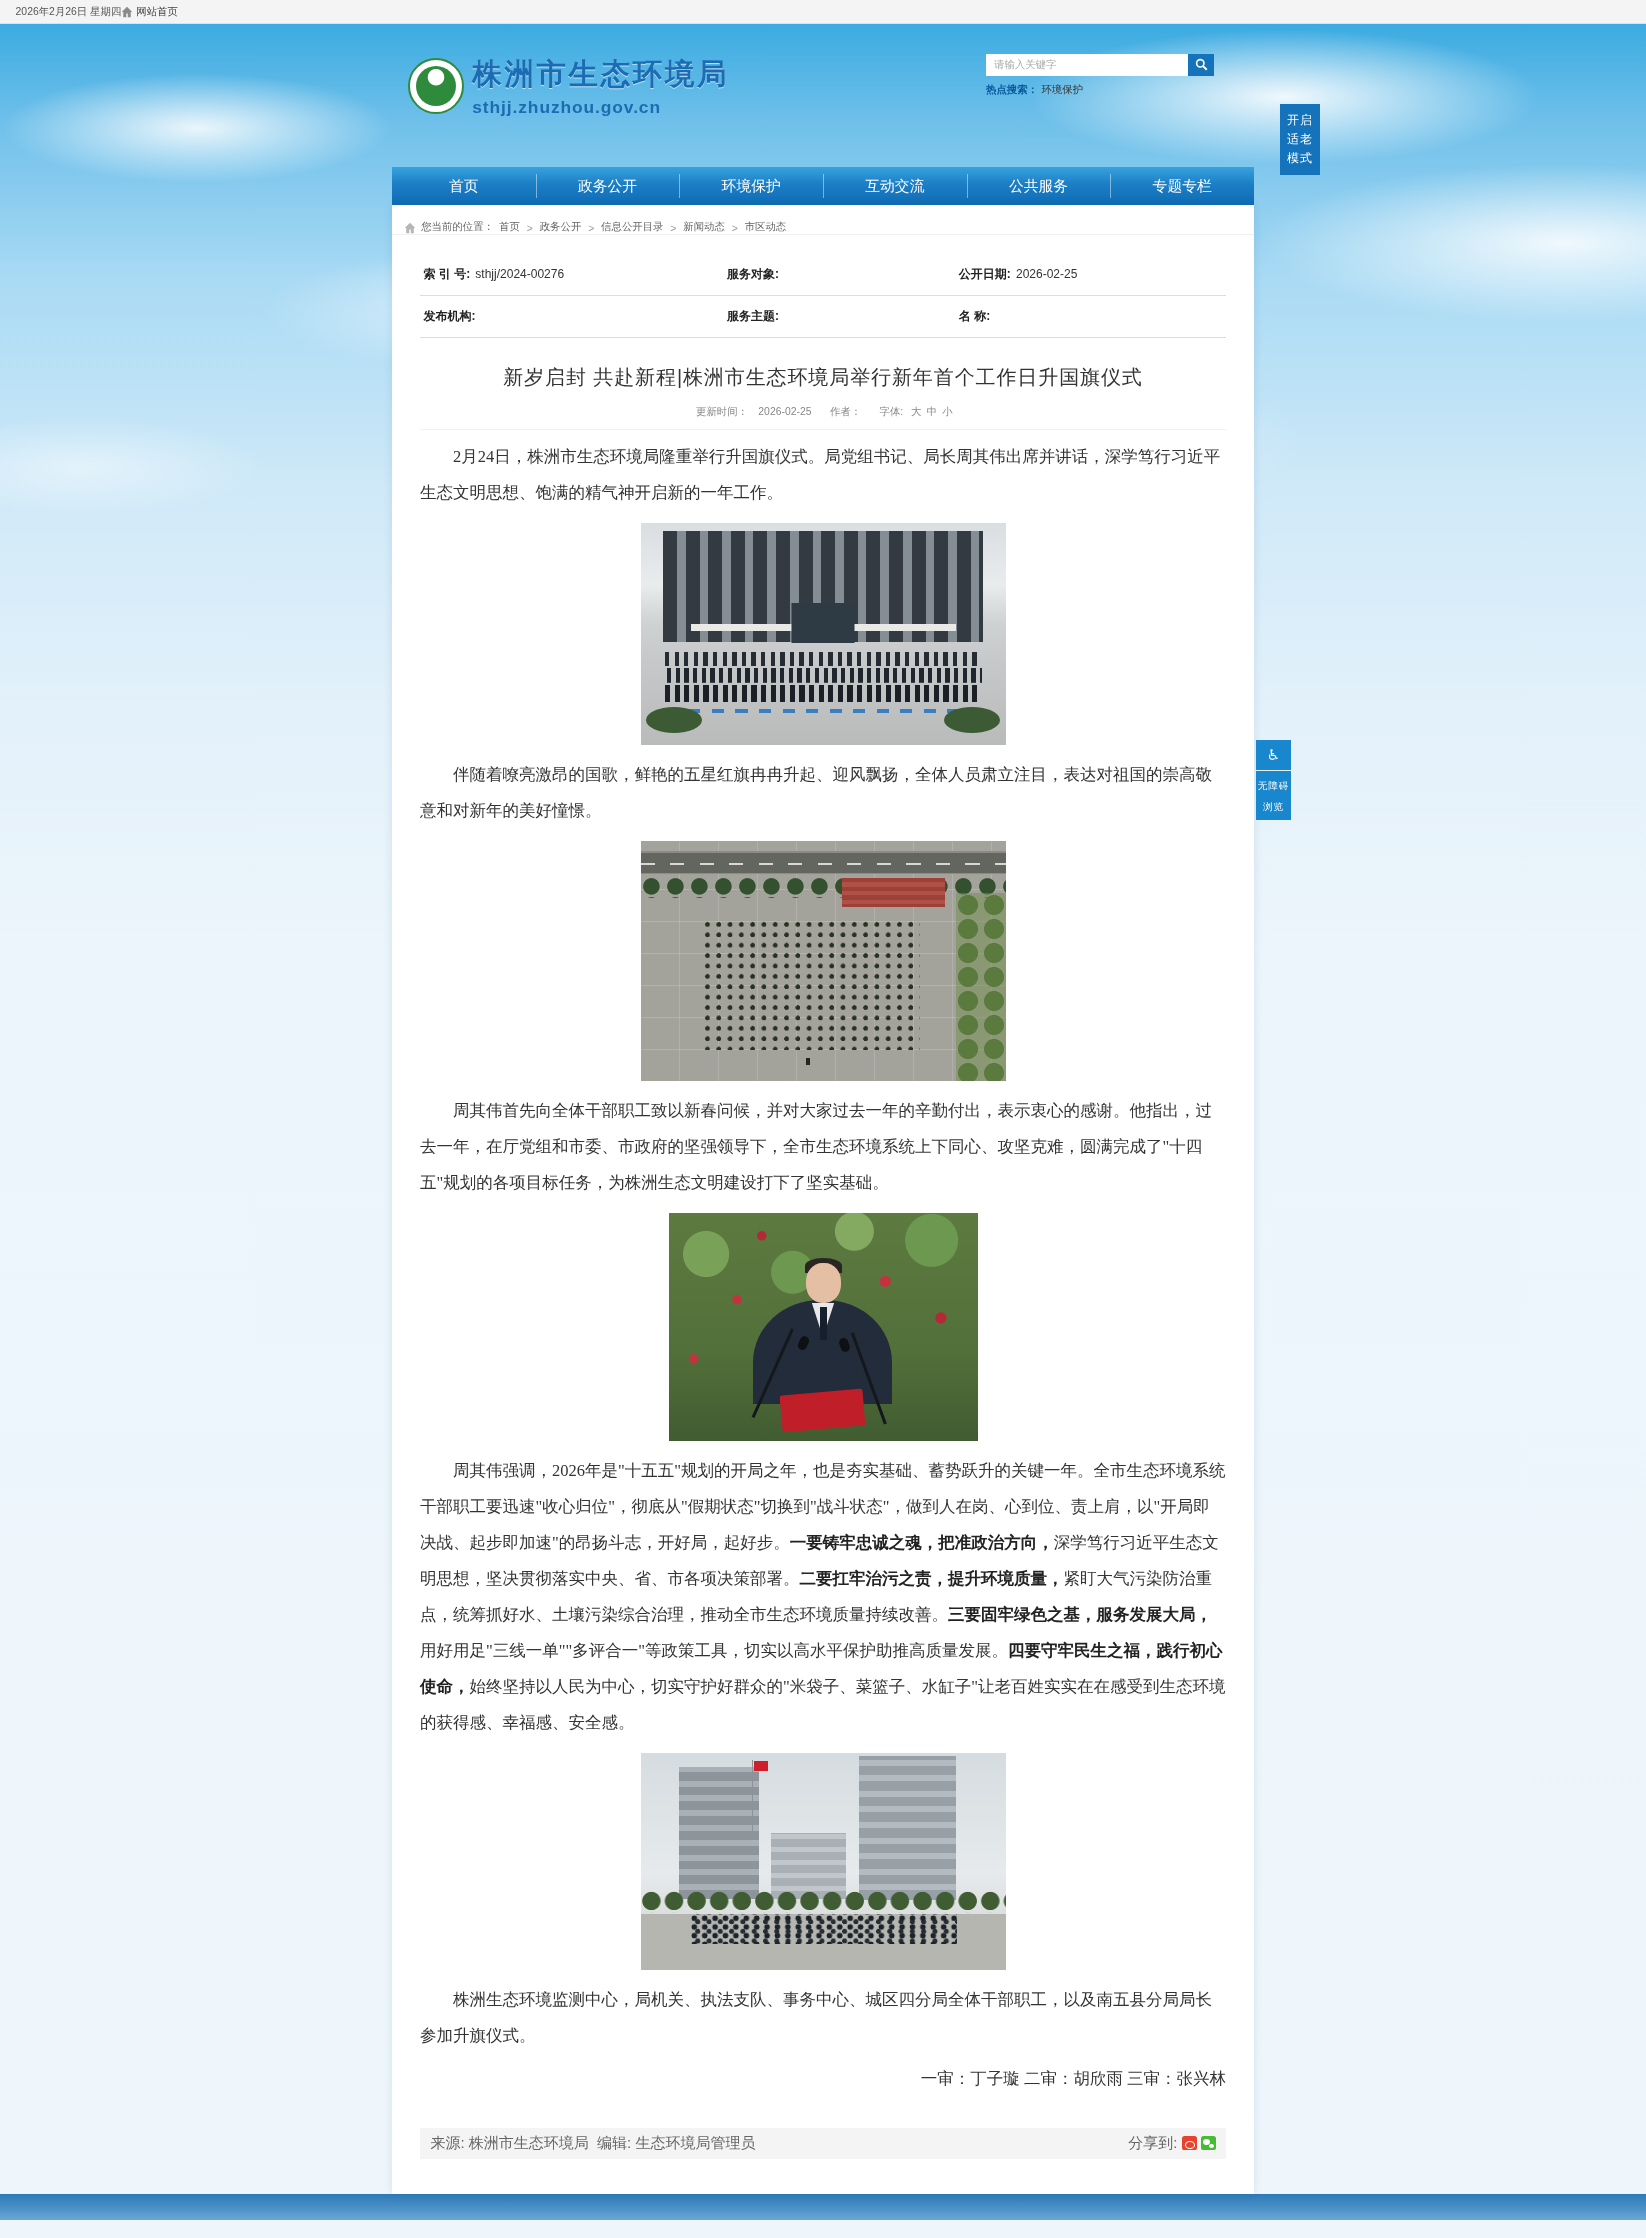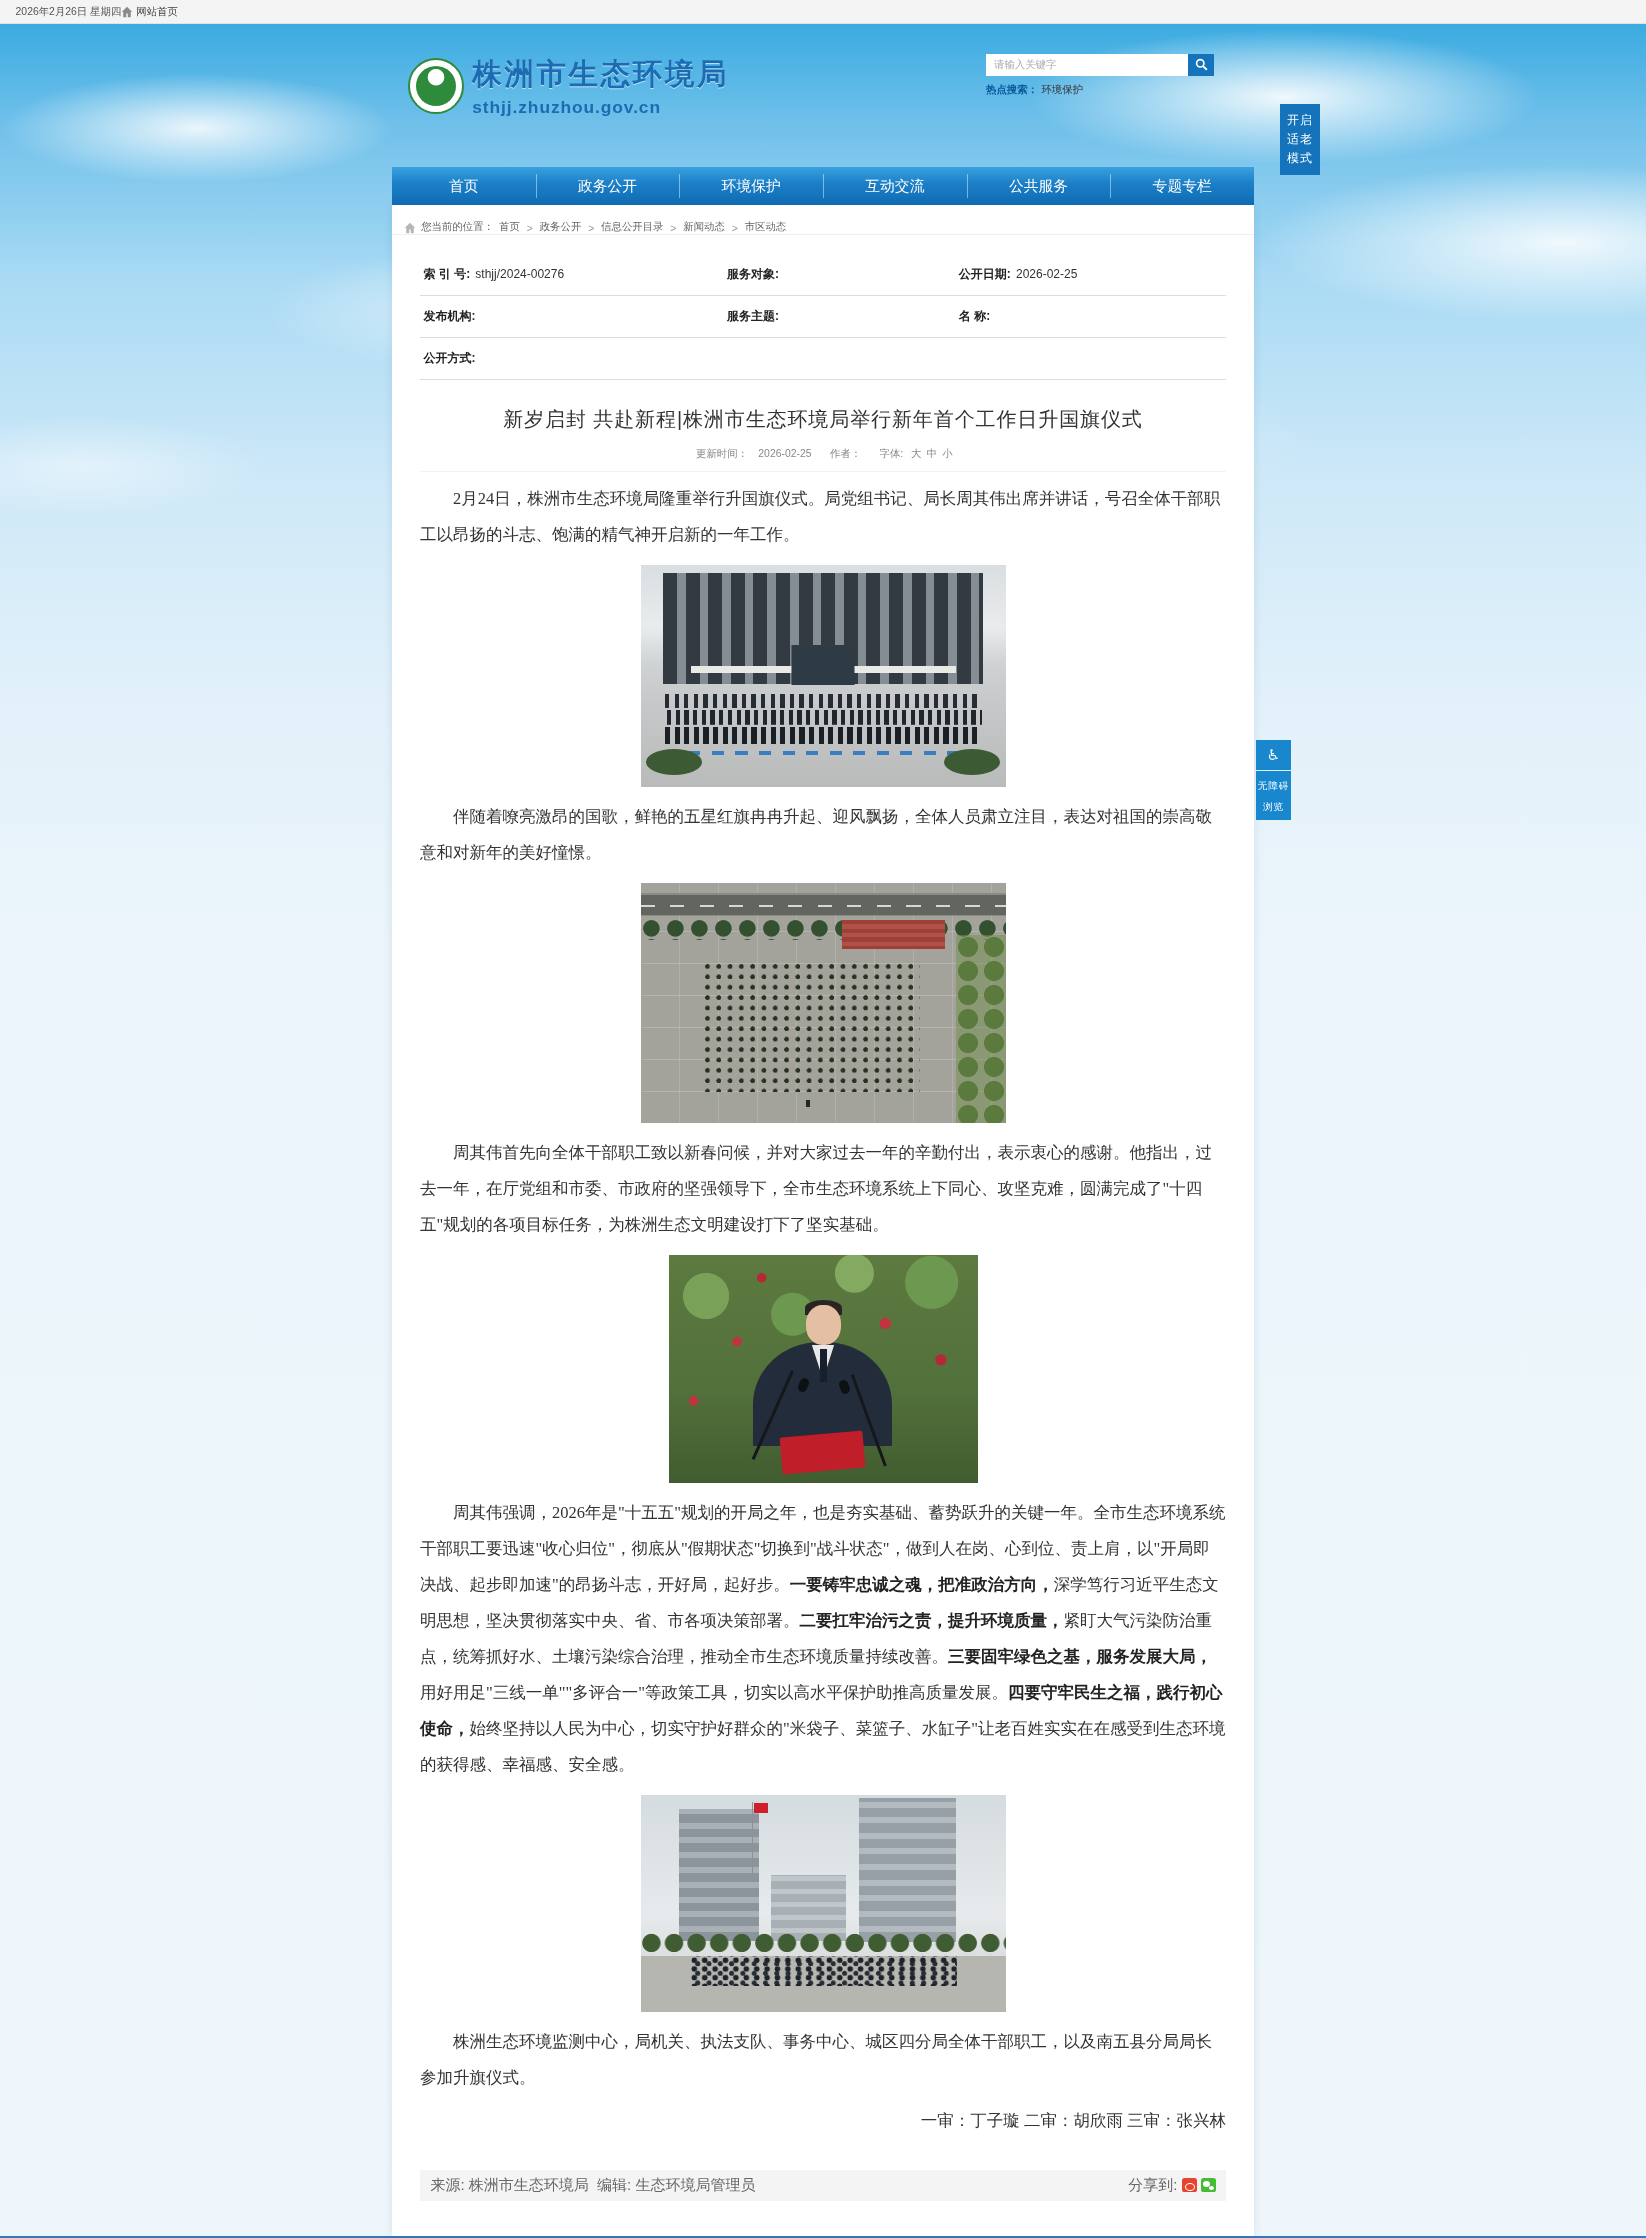--- a/index.html
+++ b/index.html
@@ -235,34 +235,31 @@
         <div class="info-row">
           <div class="info-cell"><span class="lbl">索 引 号:</span><span class="val">sthjj/2024-00276</span></div>
           <div class="info-cell"><span class="lbl">服务对象:</span><span class="val"></span></div>
           <div class="info-cell"><span class="lbl">公开日期:</span><span class="val">2026-02-25</span></div>
         </div>
         <div class="info-row">
           <div class="info-cell"><span class="lbl">发布机构:</span><span class="val"></span></div>
           <div class="info-cell"><span class="lbl">服务主题:</span><span class="val"></span></div>
           <div class="info-cell"><span class="lbl">名    称:</span><span class="val"></span></div>
         </div>
-        <div class="info-row" style="grid-template-columns:100%">
-          <div class="info-cell"><span class="lbl">公开方式:</span><span class="val"></span></div>
-        </div>
       </div>
 
       <h1 class="article-title">新岁启封 共赴新程|株洲市生态环境局举行新年首个工作日升国旗仪式</h1>
       <div class="article-meta">
         <span><span>更新时间：</span><span>2026-02-25</span></span>
         <span>作者：</span>
         <span><span>字体:</span><span class="fs">大</span><span class="fs">中</span><span class="fs">小</span></span>
       </div>
 
       <div class="article-body">
-        <p><span>2月24日，株洲市生态环境局隆重举行升国旗仪式。局党组书记、局长周其伟出席并讲话，号召全体干部职工以昂扬的斗志、饱满的精气神开启新的一年工作。</span></p>
+        <p><span>2月24日，株洲市生态环境局隆重举行升国旗仪式。局党组书记、局长周其伟出席并讲话，深学笃行习近平生态文明思想、饱满的精气神开启新的一年工作。</span></p>
 
         <div class="photo ph1">
           <div class="bld"></div>
             <div class="canopy"></div>
             <div class="door"></div>
           <div class="crowd"></div>
             <div class="mats"></div>
           <div class="bush l"></div>
             <div class="bush r"></div>
         </div>

